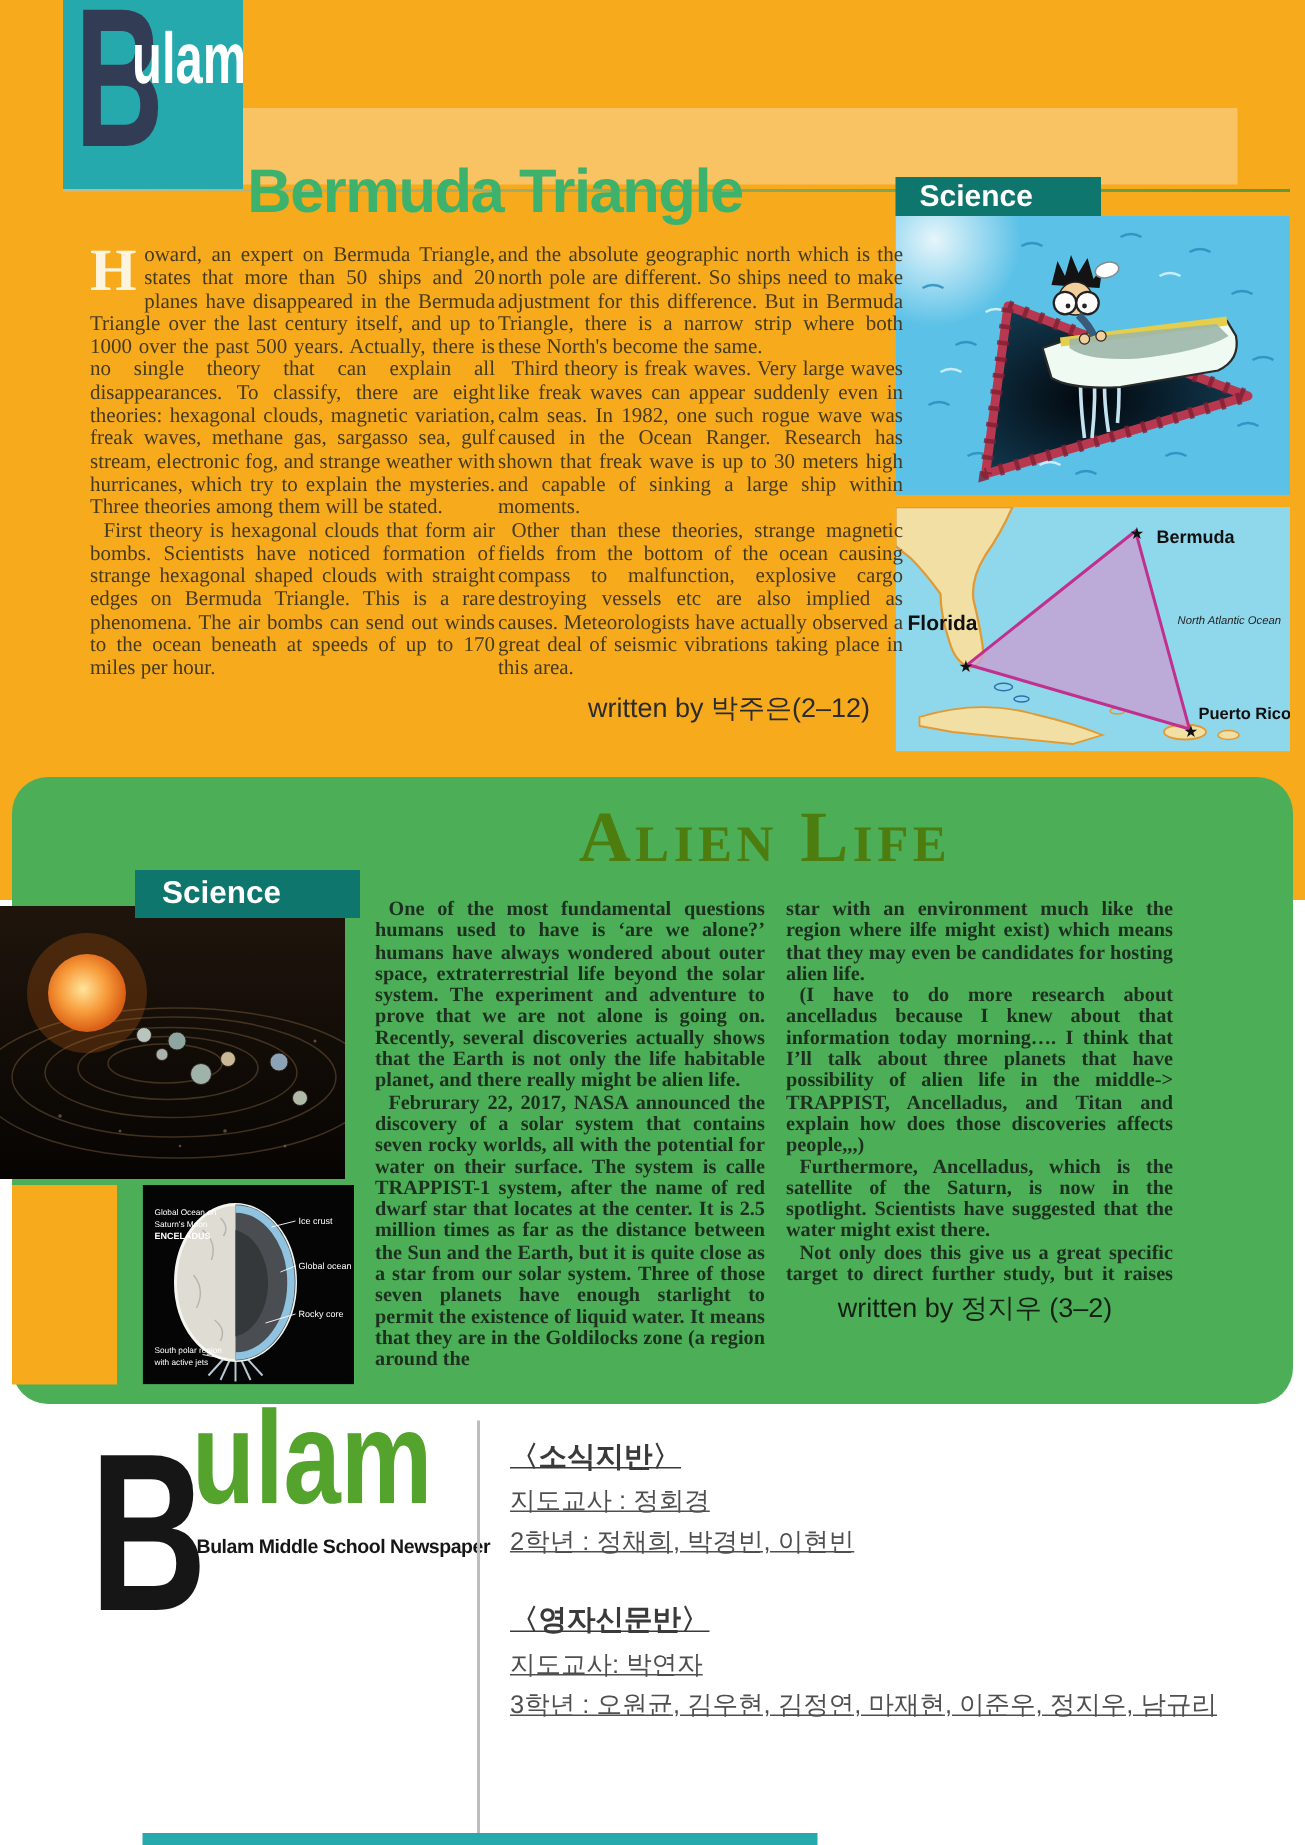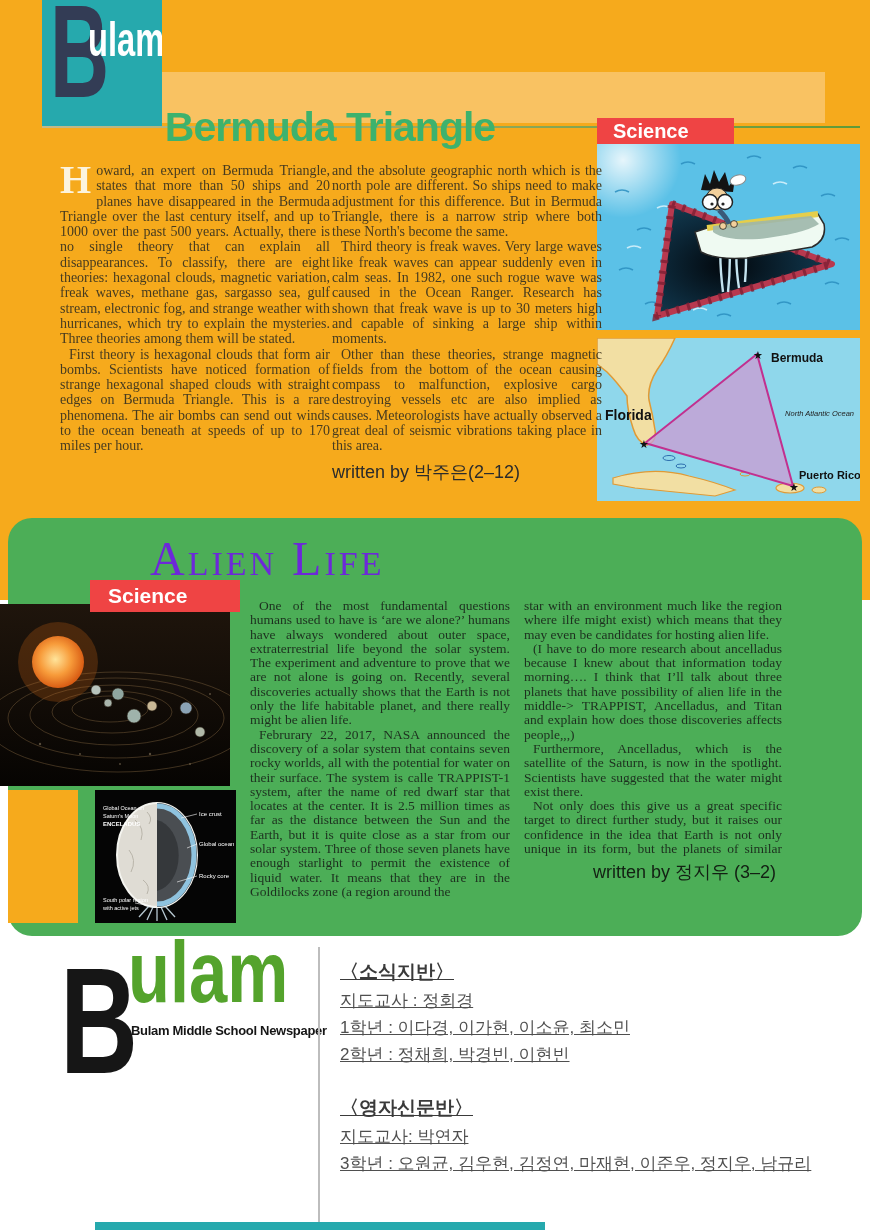--- a/index.html
+++ b/index.html
@@ -16,50 +16,50 @@
   .logo-rest{position:absolute;left:46px;top:16px;font-family:"Liberation Sans",sans-serif;
           font-weight:bold;font-size:48px;line-height:1;color:#ffffff;
           transform:scaleX(.68);transform-origin:left top;}
   .band-light{left:161px;top:72px;width:664px;height:51px;background:#F9C262;}
   .top-rule{left:42px;top:126px;width:818px;height:2px;
             background:linear-gradient(to right,#c2b98b,#5f9a38);}
 
   .bt-title{left:80px;top:104px;width:500px;text-align:center;
             font-family:"Liberation Sans",sans-serif;font-weight:bold;
             font-size:41px;color:#3DB26D;letter-spacing:-1px;}
-  .science-tag{background:#ef4444;color:#fff;font-family:"Liberation Sans",sans-serif;
+  .science-tag{background:#0f766e;color:#fff;font-family:"Liberation Sans",sans-serif;
             font-weight:bold;display:flex;align-items:center;}
   .science1{left:597px;top:118px;width:137px;height:26px;font-size:20px;padding-left:16px;box-sizing:border-box;}
   .science2{left:90px;top:580px;width:150px;height:32px;font-size:21px;padding-left:18px;box-sizing:border-box;z-index:6;}
 
   .b-col{color:#463B20;font-size:14px;line-height:15.3px;text-align:justify;overflow:hidden;}
   .b-col p{margin:0;}
   .b-col p.ind{text-indent:9px;}
   .b-col1{left:60px;top:163px;width:270px;height:338px;}
   .b-col2{left:332px;top:163px;width:270px;height:296px;}
   .dropcap{float:left;font-size:40px;line-height:30px;color:#FCF4DE;font-weight:bold;
            margin:2px 5px 0 0;}
   .byline{font-family:"Liberation Sans",sans-serif;font-size:18px;color:#2b2b2b;}
-  .byline1{left:332px;top:460px;width:248px;}
+  .byline1{left:332px;top:460px;width:248px;text-align:right;}
 
   .figure{overflow:hidden;}
   .cartoon{left:597px;top:144px;width:263px;height:186px;}
   .map-fig{left:597px;top:338px;width:263px;height:163px;}
 
   
   .green-box{left:8px;top:518px;width:854px;height:418px;background:#4CAE57;border-radius:24px;}
-  .alien-title{left:150px;top:531px;width:720px;text-align:left;
-           font-family:"Liberation Serif",serif;font-variant:small-caps;font-weight:normal;
-           font-size:48px;letter-spacing:3px;color:#6d28d9;}
+  .alien-title{left:150px;top:531px;width:720px;text-align:center;
+           font-family:"Liberation Serif",serif;font-variant:small-caps;font-weight:bold;
+           font-size:48px;letter-spacing:3px;color:#4d7c0f;}
   .a-col{color:#1D301F;font-size:13.5px;line-height:14.3px;text-align:justify;overflow:hidden;}
-  .a-col p{margin:0;}
+  .a-col p{margin:0;font-weight:bold;}
   .a-col p.ind{text-indent:9px;}
   .a-col1{left:250px;top:599px;width:260px;height:312px;}
   .a-col2{left:524px;top:599px;width:258px;height:258px;}
-  .byline2{left:524px;top:860px;width:252px;text-align:right;color:#132013;}
+  .byline2{left:524px;top:860px;width:252px;text-align:center;color:#132013;}
 
   .trappist{left:0;top:604px;width:230px;height:182px;z-index:5;}
   .yellow-block{left:8px;top:790px;width:70px;height:133px;background:#F6AA1C;z-index:4;}
   .enceladus{left:95px;top:790px;width:141px;height:133px;z-index:5;}
 
   
   .flogo-b{position:absolute;left:60px;top:946px;font-family:"Liberation Sans",sans-serif;
         font-weight:bold;font-size:150px;line-height:1;color:#161616;
         transform:scaleX(.72);transform-origin:left top;}
   .flogo-rest{position:absolute;left:128px;top:928px;font-family:"Liberation Sans",sans-serif;
@@ -289,21 +289,20 @@
   <div class="abs byline byline2">written by 정지우 (3–2)</div>
 
   <span class="flogo-b">B</span>
   <span class="flogo-rest">ulam</span>
   <span class="flogo-tag">Bulam Middle School Newspaper</span>
   <div class="abs divider"></div>
 
   <div class="abs credits">
     <div class="ct">〈소식지반〉</div>
     <div>지도교사 : 정회경</div>
-    <div>1학년 : 이다경, 이가현, 이소윤, 최소민</div>
     <div>2학년 : 정채희, 박경빈, 이현빈</div>
     <div class="ct" style="margin-top:26px;">〈영자신문반〉</div>
     <div>지도교사: 박연자</div>
     <div>3학년 : 오원균, 김우현, 김정연, 마재현, 이준우, 정지우, 남규리</div>
   </div>
 
   <div class="abs teal-bar"></div>
 
 </div>
 

